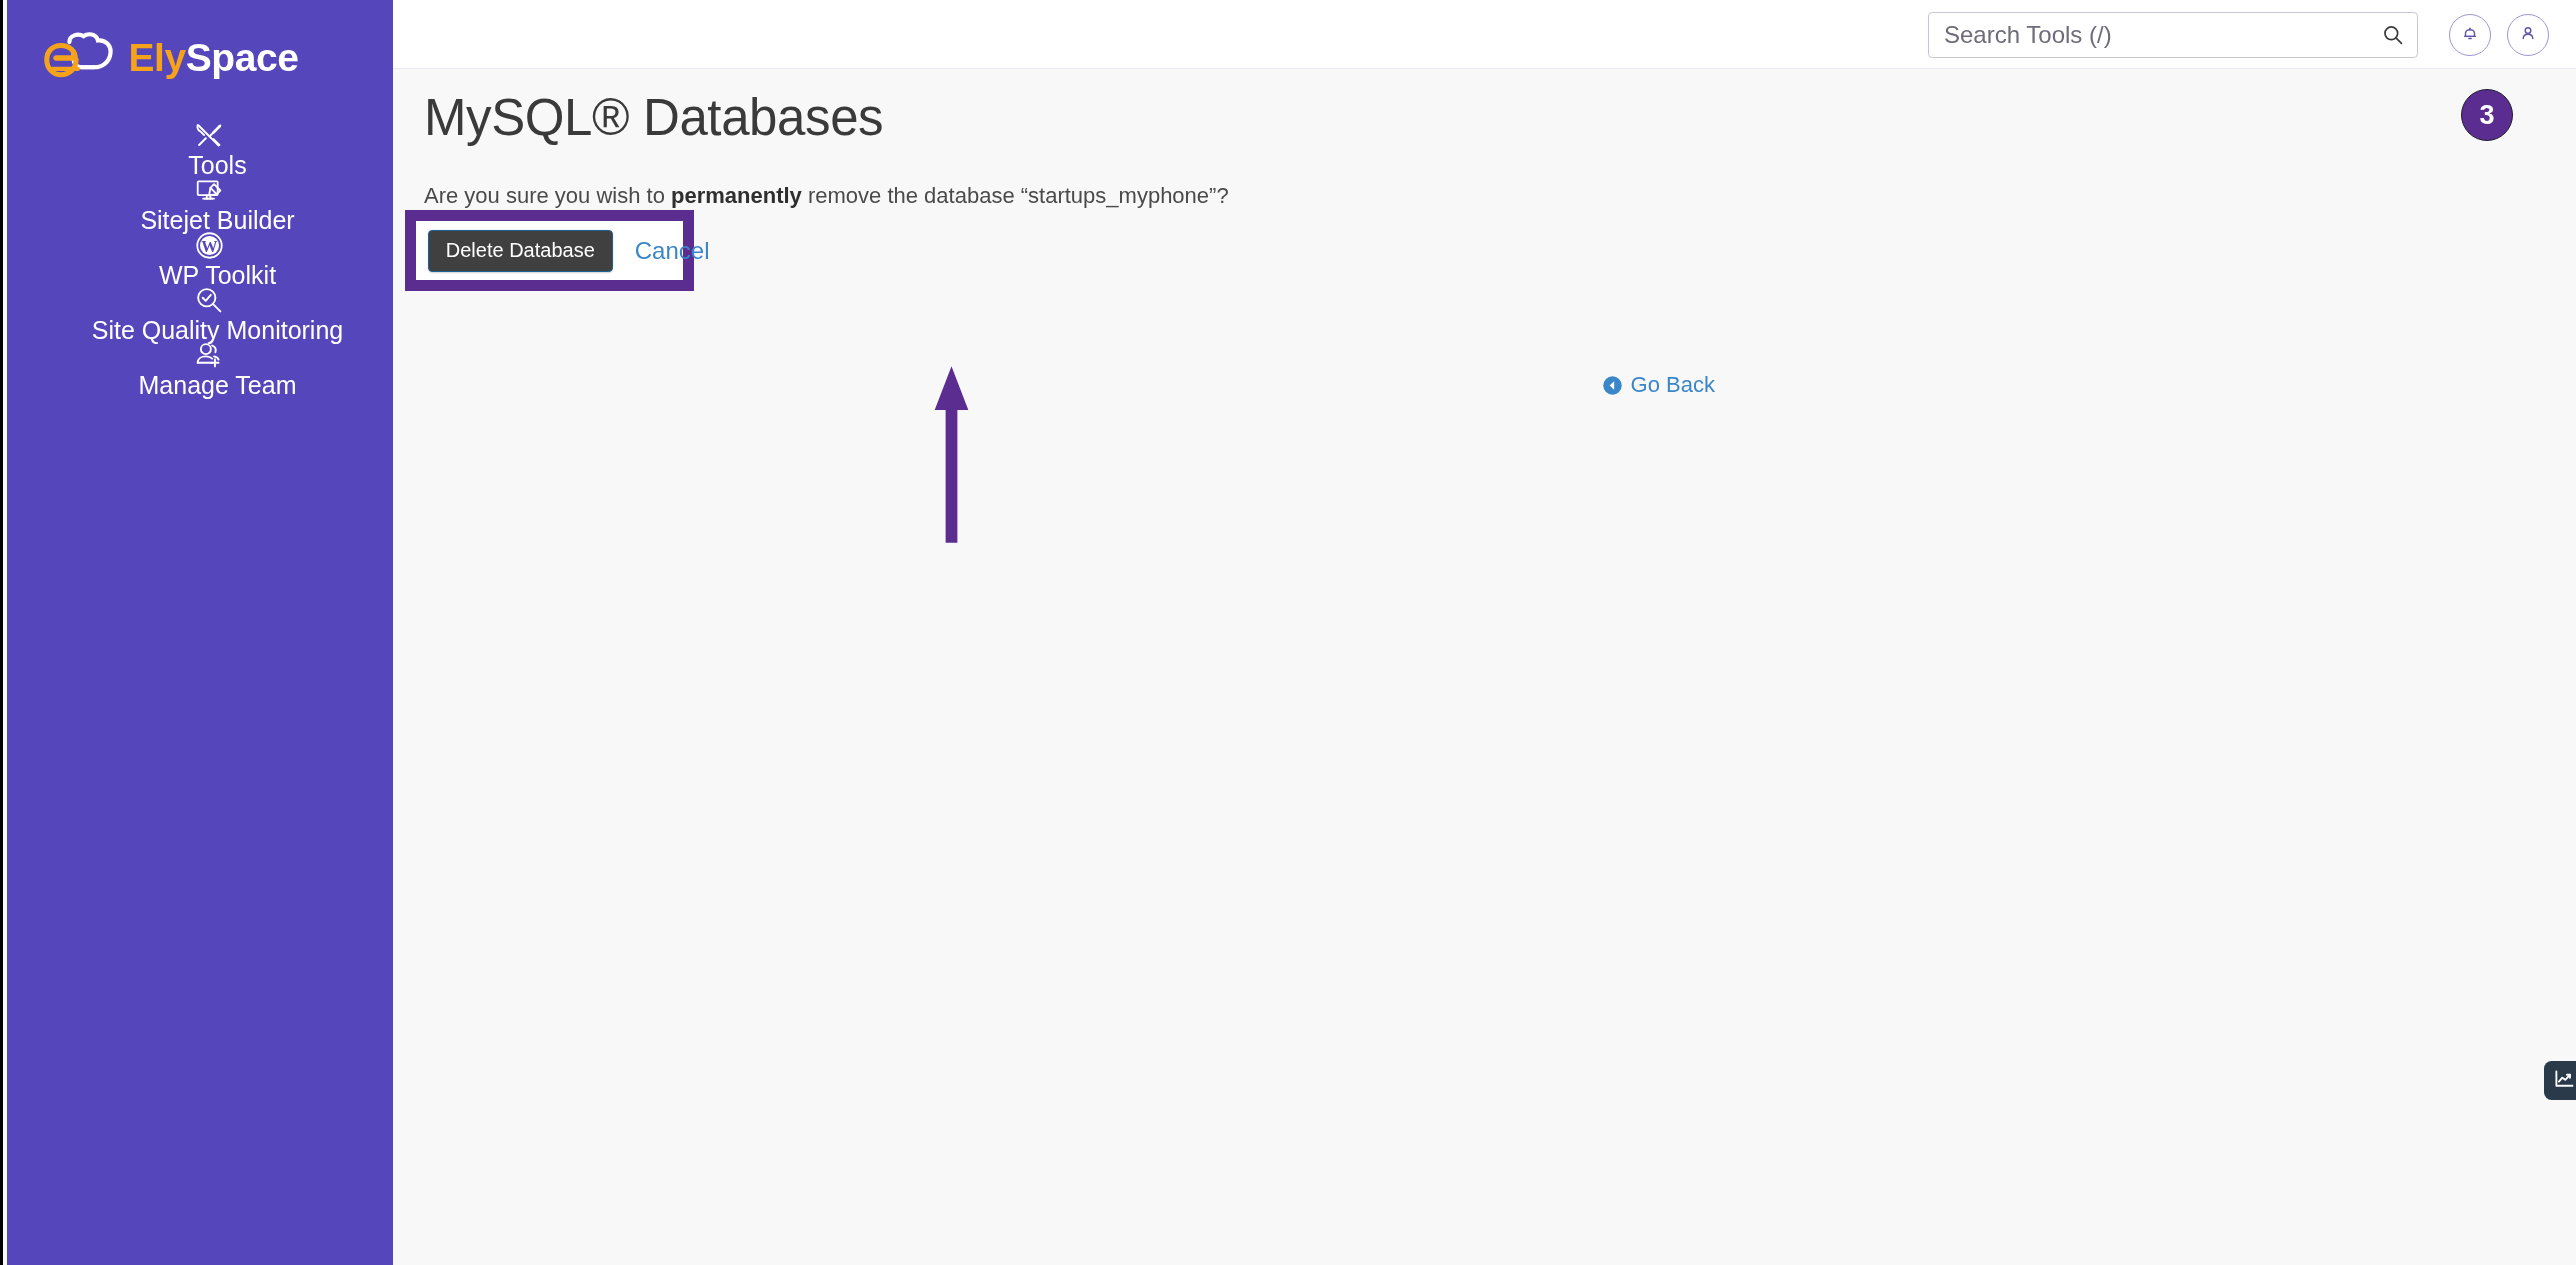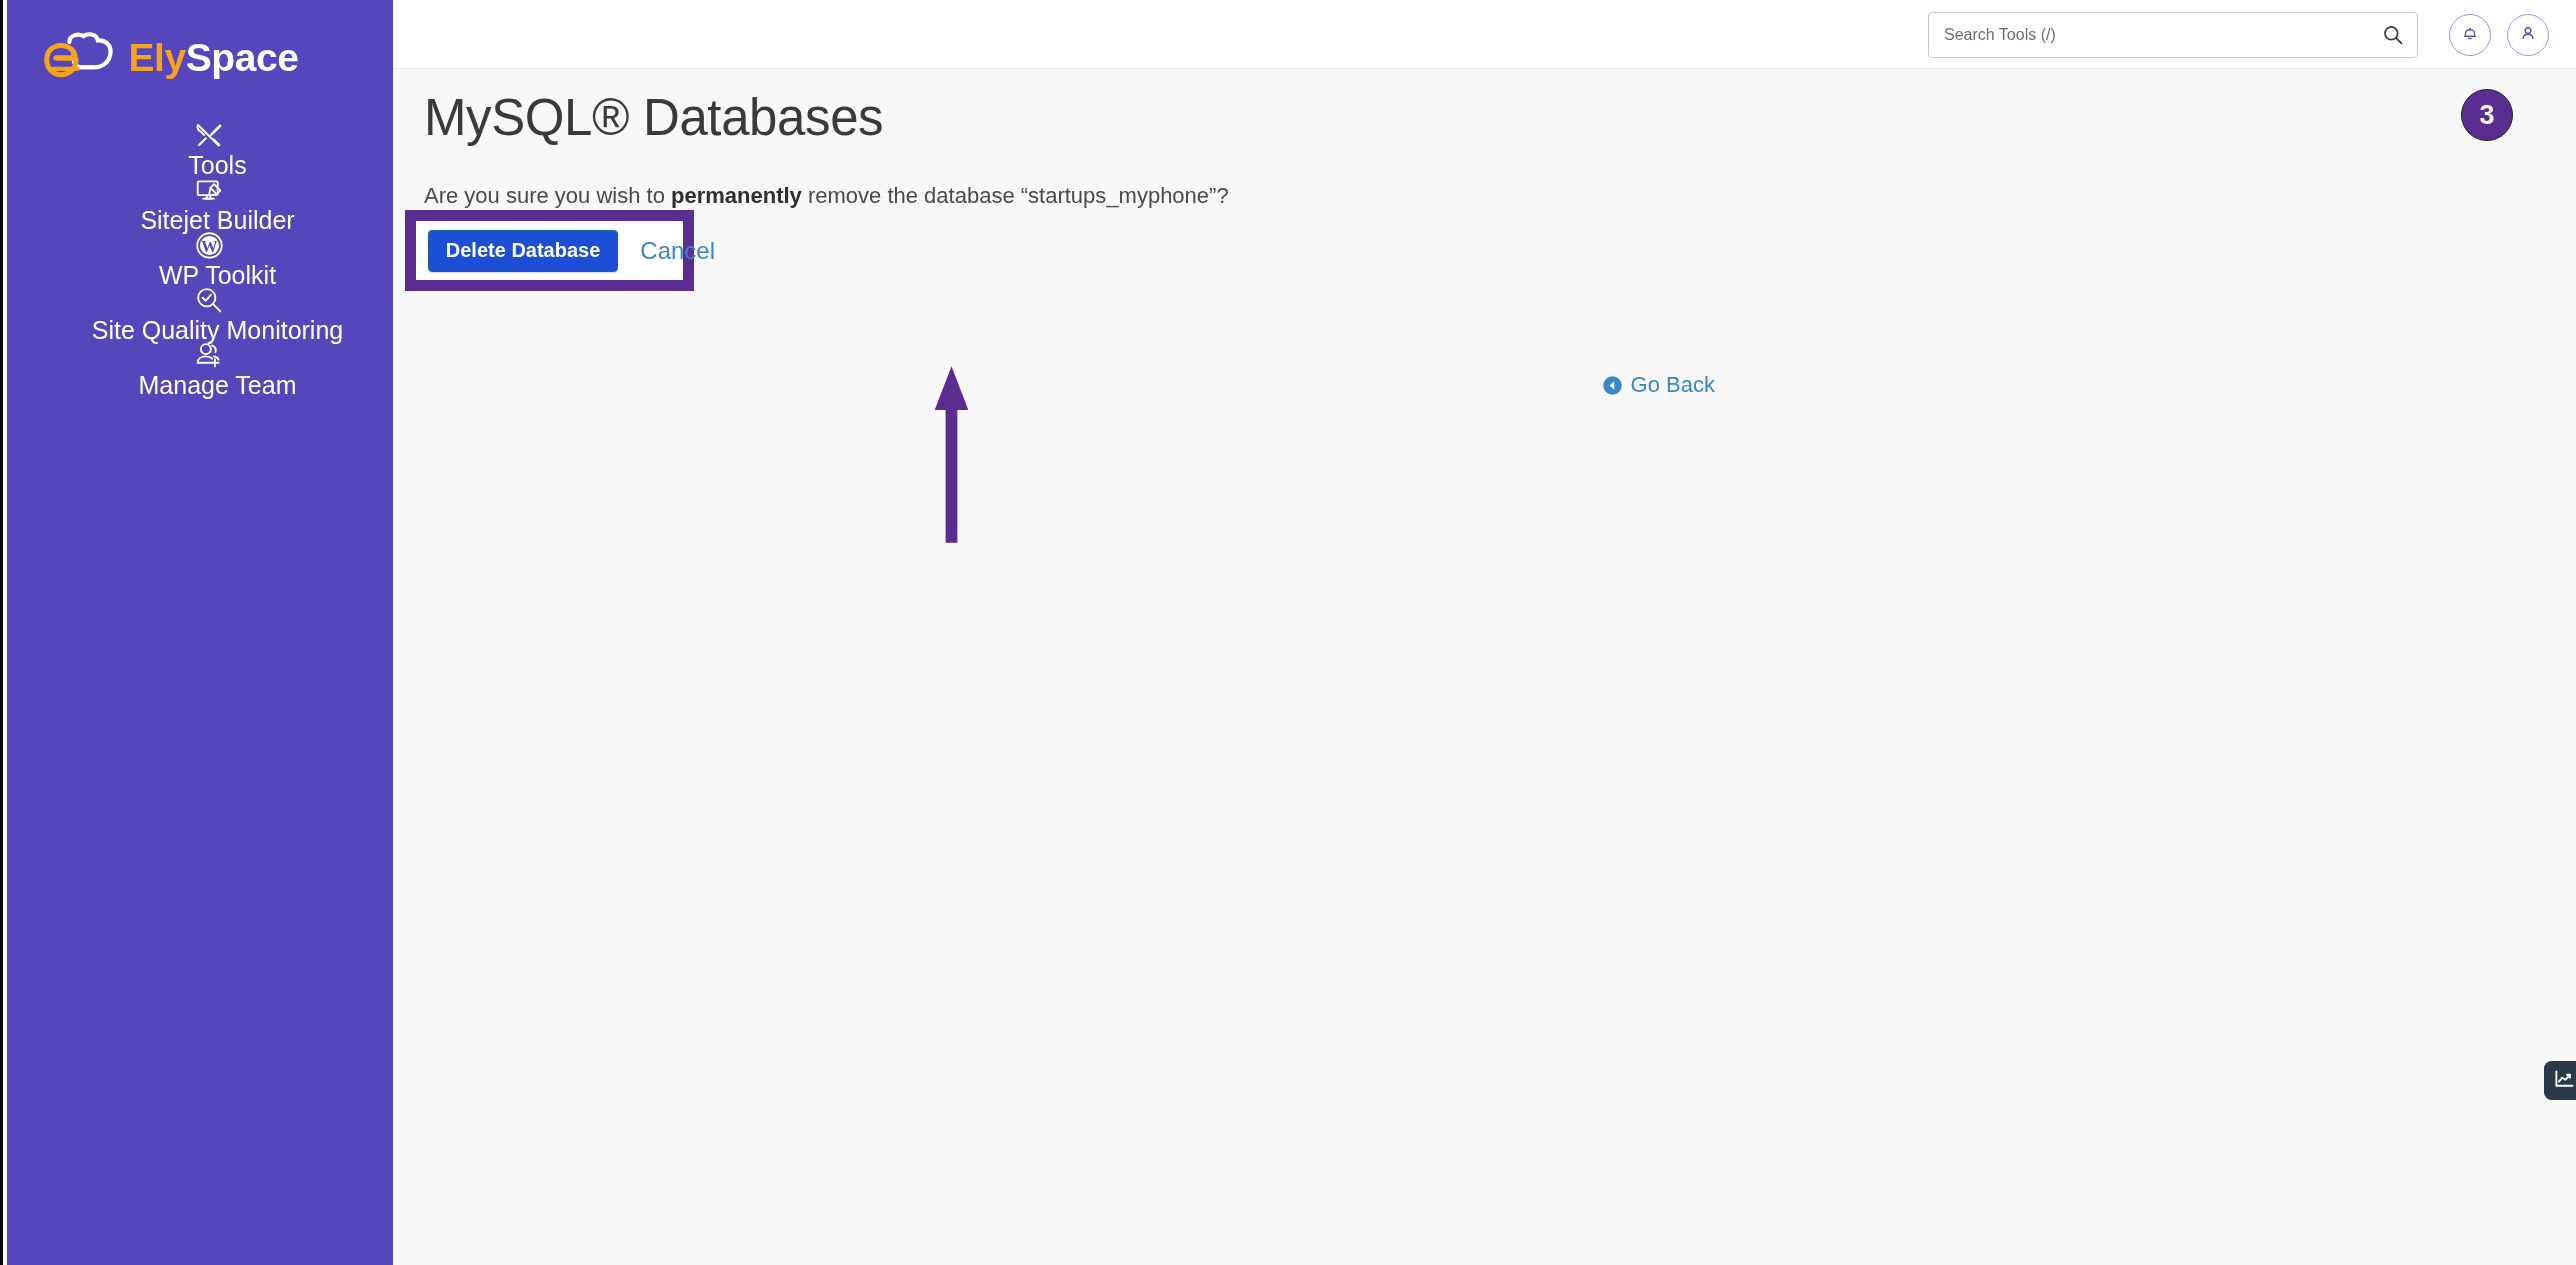--- a/index.html
+++ b/index.html
@@ -101,21 +101,21 @@
     display: flex;
     align-items: center;
     padding: 0 13.5px 0 15px;
     cursor: text;
   }
   .search-input {
     flex: 1;
     border: none;
     outline: none;
     font-family: "Liberation Sans", sans-serif;
-    font-size: 16px;
+    font-size: 24px;
     color: #5e5a66;
     background: transparent;
   }
   .search-input::placeholder { color: #6f6b78; opacity: 1; }
   .search-icon { width: 22px; height: 22px; flex: none; }
 
   .hdr-circle {
     position: absolute;
     top: 13.5px;
     width: 42px; height: 42px;
@@ -182,30 +182,29 @@
     align-items: center;
     padding-left: 11.8px;
   }
 
   .btn-delete {
     display: inline-flex;
     align-items: center;
     justify-content: center;
     height: 42px;
     padding: 0 17px;
-    background: #1d4ed8;
+    background: #404040;
     border: 0.8px solid #1c6294;
     border-radius: 4.2px;
     color: #ffffff;
     font-size: 20px;
     font-family: "Liberation Sans", sans-serif;
     cursor: pointer;
     white-space: nowrap;
     box-shadow: 0 0.8px 1.7px rgba(0,0,0,0.18);
-    font-weight: bold;
   }
 
   .btn-cancel {
     margin-left: 22px;
     color: #3a86c8;
     font-size: 24px;
     text-decoration: none;
     cursor: pointer;
     white-space: nowrap;
   }

